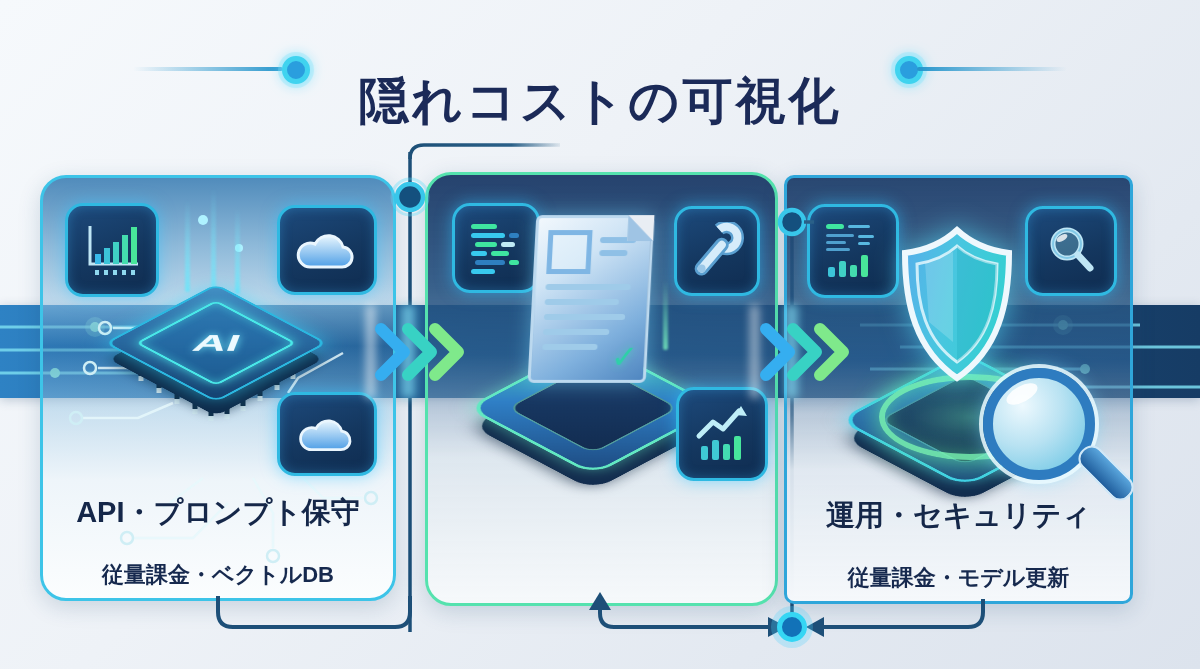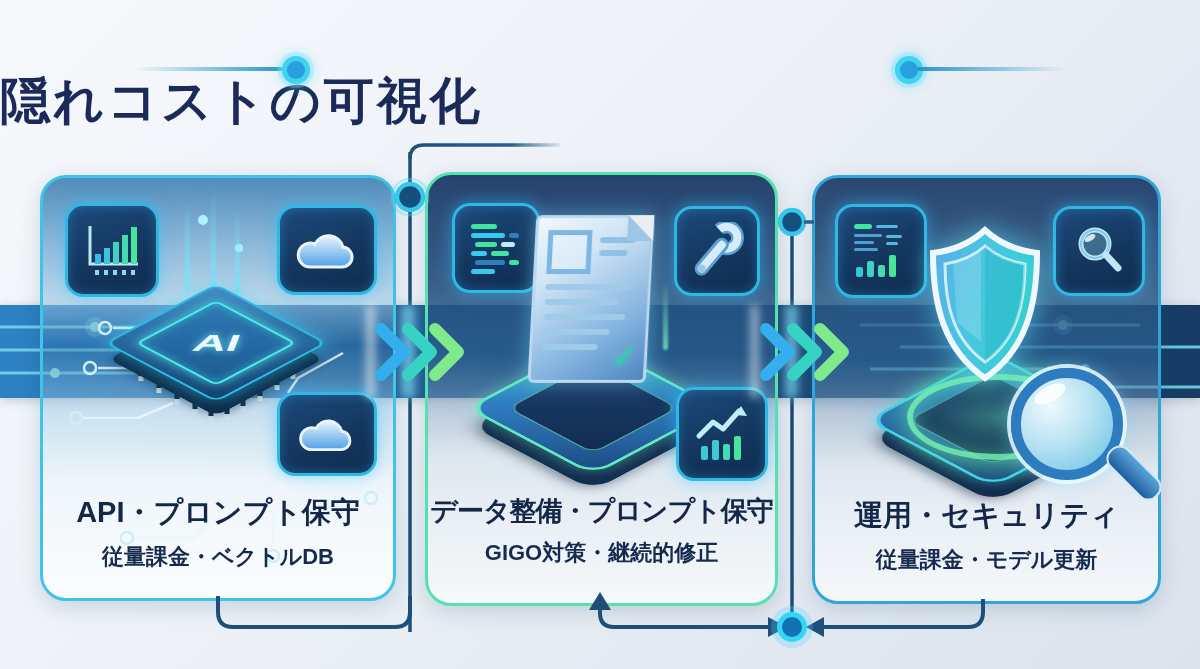--- a/index.html
+++ b/index.html
@@ -9,44 +9,44 @@
   
   .svg-layer{position:absolute;left:0;top:0;width:1200px;height:669px;pointer-events:none;}
   #connectors-back{z-index:1;}
   #band{position:absolute;left:0;top:305px;width:1200px;height:93px;z-index:2;
     background:linear-gradient(90deg,#2e82c4 0%,#2a71ab 18%,#215a8c 40%,#1d4e7e 58%,#1a4672 78%,#163c65 100%);
     box-shadow:0 2px 10px rgba(20,60,100,.25);}
   .gap-glow{position:absolute;top:305px;height:93px;z-index:4;filter:blur(4px);}
   #front{z-index:6;}
   .deco{z-index:5;}
   
-  #title{position:absolute;left:0;top:34px;width:1200px;z-index:5;
+  #title{position:absolute;left:0;top:34px;width:1200px;text-align:center;z-index:5;
     font-size:50px;font-weight:800;letter-spacing:3px;color:#1b2a58;}
   .deco-line{position:absolute;top:67px;height:4px;border-radius:2px;}
   #deco-line-left{left:133px;width:150px;background:linear-gradient(90deg,rgba(60,170,220,0),#2796cc);}
   #deco-line-right{left:917px;width:150px;background:linear-gradient(90deg,#2796cc,rgba(60,170,220,0));}
   .deco-dot{position:absolute;top:56px;width:18px;height:18px;border-radius:50%;background:#2a9ede;
     border:5px solid #40d3ef;box-shadow:0 0 14px rgba(110,225,255,.95),0 0 0 4px rgba(130,225,250,.30);}
   #deco-dot-left{left:282px;}
   #deco-dot-right{left:895px;}
   
   .panel{position:absolute;border-radius:26px;z-index:3;border:3px solid;box-shadow:0 6px 22px rgba(30,70,110,.18);}
   #panel-1{left:40px;top:175px;width:350px;height:420px;border-color:#3dc4e8;
     background:linear-gradient(180deg,rgba(72,134,184,.95) 0%,rgba(120,172,210,.82) 16%,rgba(150,195,225,.55) 30%,
       rgba(46,106,162,.38) 40%,rgba(158,202,230,.5) 55%,rgba(238,245,250,.95) 72%,#fbfdfe 100%);}
   #panel-2{left:425px;top:172px;width:347px;height:428px;border-color:#55e2ae;
     background:linear-gradient(180deg,rgba(29,59,104,.96) 0%,rgba(36,80,126,.9) 26%,rgba(42,92,140,.72) 42%,
       rgba(126,156,187,.5) 53%,rgba(221,230,238,.95) 66%,#f6f9fb 100%);}
-  #panel-3{left:812px;top:175px;width:343px;height:423px;border-color:#2fa6da;
+  #panel-3{left:784px;top:175px;width:343px;height:423px;border-color:#2fa6da;
     background:linear-gradient(180deg,rgba(33,64,108,.96) 0%,rgba(40,84,127,.88) 26%,rgba(45,98,149,.7) 43%,
-      rgba(143,169,194,.5) 56%,rgba(224,232,240,.95) 69%,#f5f8fb 100%);}
+      rgba(143,169,194,.5) 56%,rgba(224,232,240,.95) 69%,#f5f8fb 100%);border-radius:10px;}
   .panel-text{position:absolute;left:0;right:0;text-align:center;}
   .panel-title{font-size:29px;font-weight:800;color:#152749;letter-spacing:0;}
   #panel-2 .panel-title{font-size:27px;letter-spacing:-1px;}
-  .panel-sub{font-size:22px;font-weight:700;color:#16294e;margin-top:9px;}
+  .panel-sub{font-size:22px;font-weight:700;color:#16294e;margin-top:27px;}
   #panel-1 .panel-text{top:315px;} #panel-2 .panel-text{top:318px;} #panel-3 .panel-text{top:318px;}
   
   .tile{position:absolute;border-radius:18px;border:3px solid #2fb9e2;
     background:linear-gradient(160deg,#1d4a7c 0%,#14375f 55%,#0f2c50 100%);
     box-shadow:0 0 16px rgba(47,195,255,.55),inset 0 0 12px rgba(60,170,235,.35);
     display:flex;align-items:center;justify-content:center;}
   
   #tile-bar{left:22px;top:25px;width:88px;height:88px;}
   #tile-cloud-1{left:234px;top:27px;width:94px;height:84px;}
   #tile-cloud-2{left:234px;top:214px;width:94px;height:78px;}
@@ -336,24 +336,20 @@
           <rect x="10" y="44" width="7" height="14" rx="2"></rect>
             <rect x="21" y="38" width="7" height="20" rx="2"></rect>
           <rect x="32" y="42" width="7" height="16" rx="2" fill="#43dcb2"></rect>
             <rect x="43" y="34" width="7" height="24" rx="2" fill="#47e69c"></rect>
         </g>
         <path d="M8,34 L22,20 L32,27 L48,9" stroke="#bfeef8" stroke-width="5" fill="none" stroke-linecap="round" stroke-linejoin="round"></path>
         <polygon points="50,4 56,14 44,13" fill="#bfeef8"></polygon>
       </svg>
     </div>
 
-    <div class="panel-text">
-      <div class="panel-title">データ整備・プロンプト保守</div>
-      <div class="panel-sub">GIGO対策・継続的修正</div>
-    </div>
   </div>
 
   <div id="panel-3" class="panel">
     <div id="tile-dash" class="tile">
       <svg width="62" height="64" viewBox="0 0 62 64">
         <rect x="4" y="5" width="18" height="5" rx="2.5" fill="#3fe6a0"></rect>
         <rect x="26" y="6" width="22" height="3" rx="1.5" fill="#58b8e0"></rect>
         <rect x="4" y="15" width="28" height="3" rx="1.5" fill="#4fa0ce"></rect>
         <rect x="4" y="22" width="20" height="3" rx="1.5" fill="#4fa0ce"></rect>
         <rect x="4" y="29" width="24" height="3" rx="1.5" fill="#4fa0ce"></rect>

